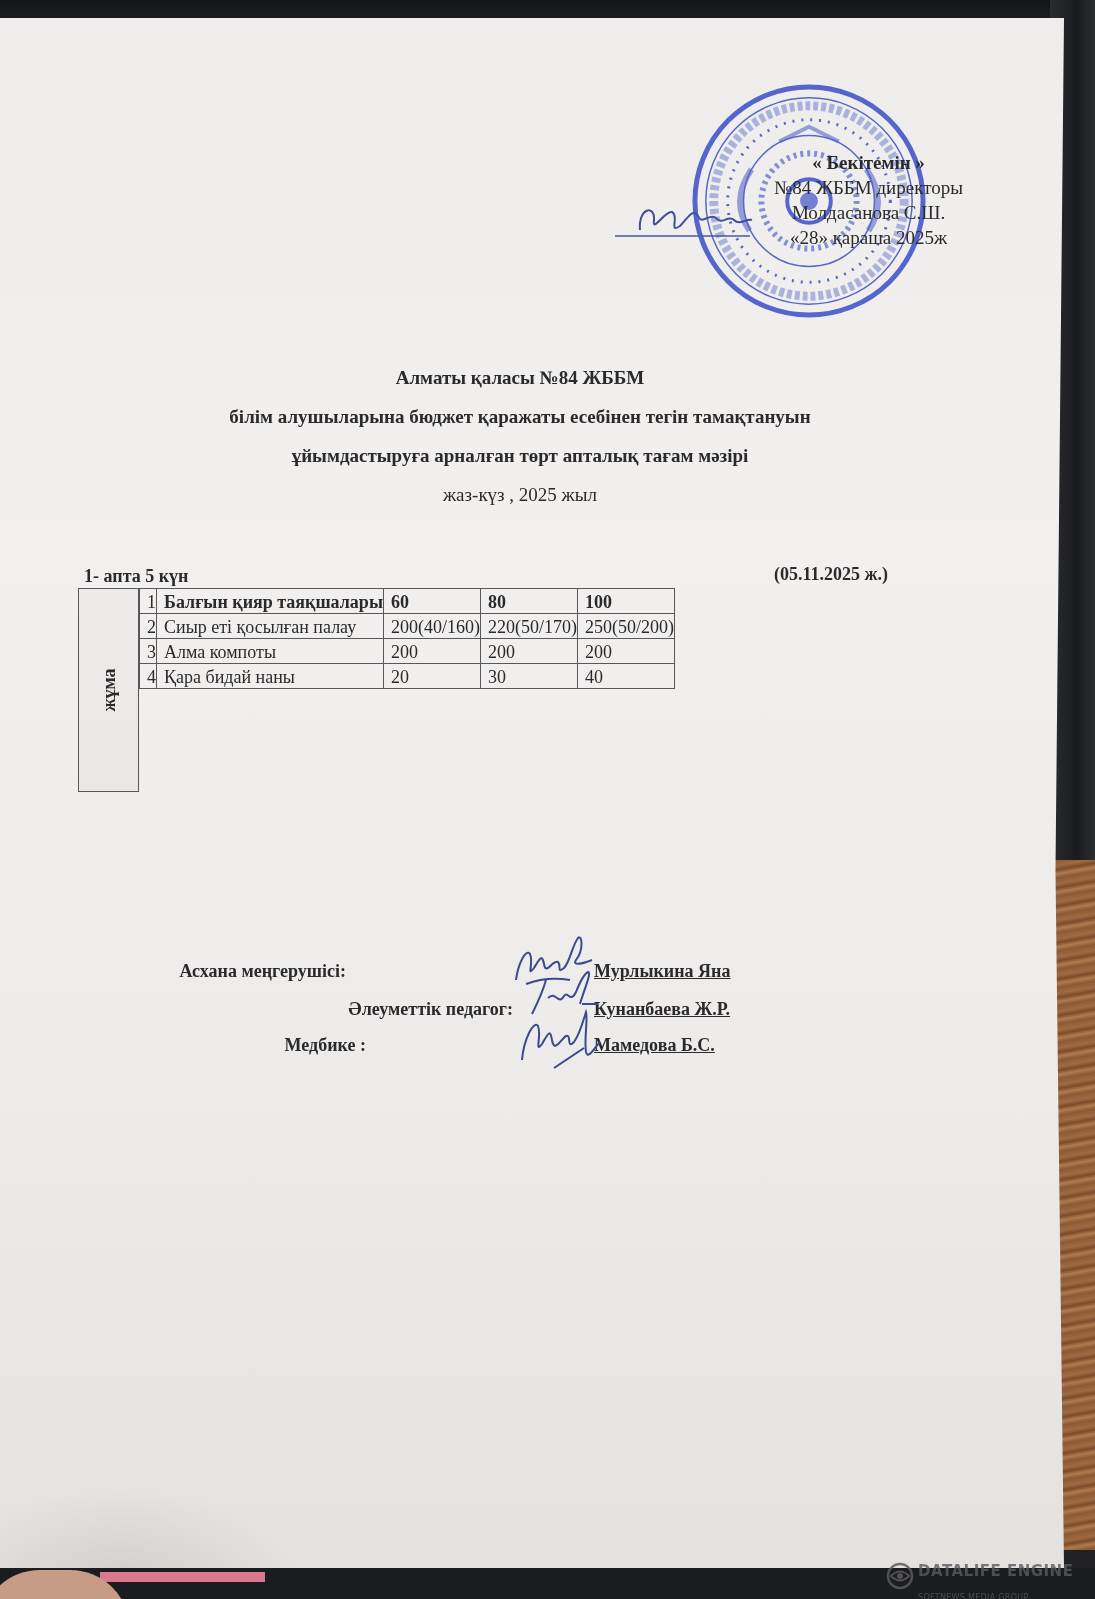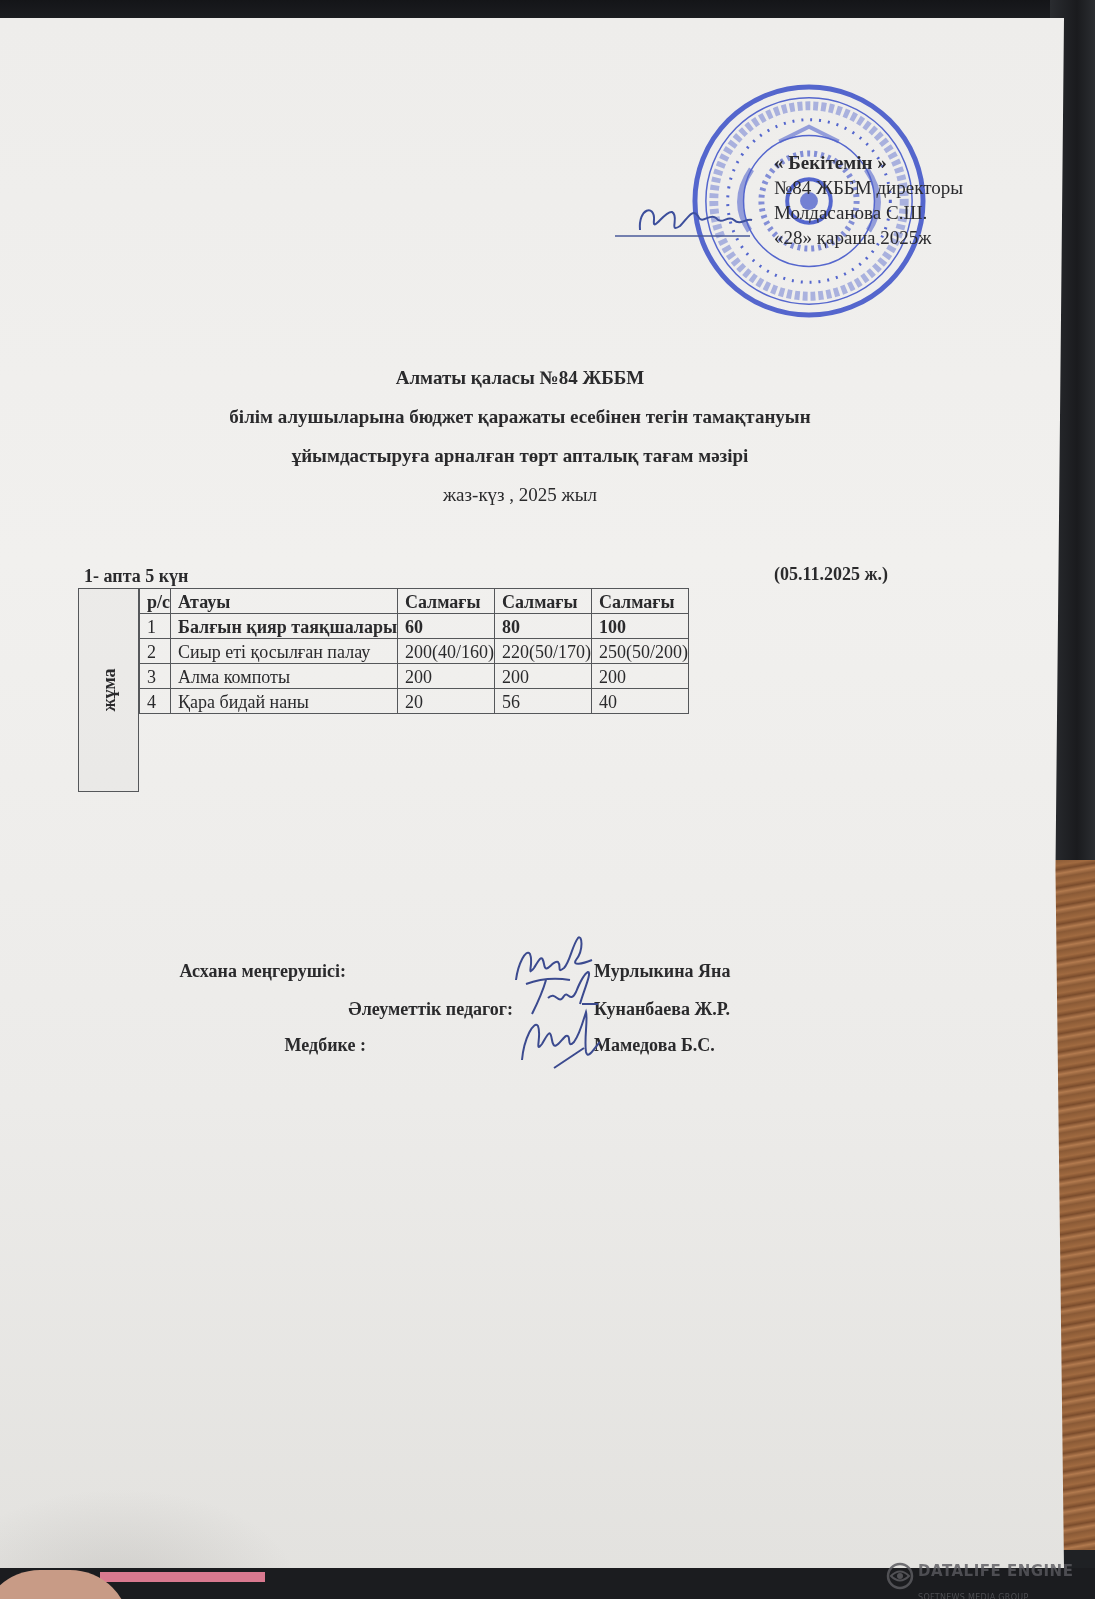--- a/index.html
+++ b/index.html
@@ -50,21 +50,21 @@
     .paper-shade {
       position: absolute; left: 0; top: 1470px; width: 300px; height: 100px;
       background: radial-gradient(ellipse at 40% 100%, rgba(120,115,110,0.18), rgba(0,0,0,0) 70%);
     }
 
     
     .approval {
       position: absolute;
       right: 132px;
       top: 150px;
-      text-align: left;
+      text-align: center;
       font-size: 19px;
       line-height: 25px;
       color: #2b2b2e;
     }
     .approval .bold { font-weight: bold; }
     .stamp {
       position: absolute;
       left: 690px; top: 82px;
       width: 238px; height: 238px;
       opacity: 0.85;
@@ -156,20 +156,21 @@
       line-height: 26px;
     }
     .sig-role {
       position: absolute;
       right: 0;
       white-space: nowrap;
     }
     .sig-name {
       position: absolute;
       white-space: nowrap;
+      text-decoration: underline;
     }
     .handsig {
       position: absolute;
     }
 
     .watermark {
       position: absolute;
       left: 886px; top: 1562px;
       color: rgba(90,90,95,0.8);
       font-family: "DejaVu Sans", sans-serif;
@@ -231,27 +232,20 @@
 
 <div class="week-label">1- апта  5 күн</div>
 <div class="date-label">(05.11.2025 ж.)</div>
 
 <div class="menu-table">
   <div class="day-col">
     <span>жұма</span>
   </div>
   <table class="grid">
     <tbody>
-    <tr>
-      <td class="c1 bold">р/с</td>
-      <td class="c2 bold">Атауы</td>
-      <td class="c3 bold">Салмағы</td>
-      <td class="c4 bold">Салмағы</td>
-      <td class="c5 bold">Салмағы</td>
-    </tr>
     <tr>
       <td class="c1">1</td>
       <td class="c2 bold">Балғын қияр таяқшалары</td>
       <td class="c3 bold">60</td>
       <td class="c4 bold">80</td>
       <td class="c5 bold">100</td>
     </tr>
     <tr>
       <td class="c1">2</td>
       <td class="c2">Сиыр еті қосылған палау</td>
@@ -263,21 +257,21 @@
       <td class="c1">3</td>
       <td class="c2">Алма компоты</td>
       <td class="c3">200</td>
       <td class="c4">200</td>
       <td class="c5">200</td>
     </tr>
     <tr>
       <td class="c1">4</td>
       <td class="c2">Қара бидай наны</td>
       <td class="c3">20</td>
-      <td class="c4">56</td>
+      <td class="c4">30</td>
       <td class="c5">40</td>
     </tr>
   </tbody>
     </table>
 </div>
 
 <div class="signatories">
   <div class="sig-row" style="left:0; top:0; width:928px;">
     <span class="sig-role" style="right:582px;">Асхана меңгерушісі:</span>
     <span class="sig-name" style="left:594px;">Мурлыкина Яна</span>

